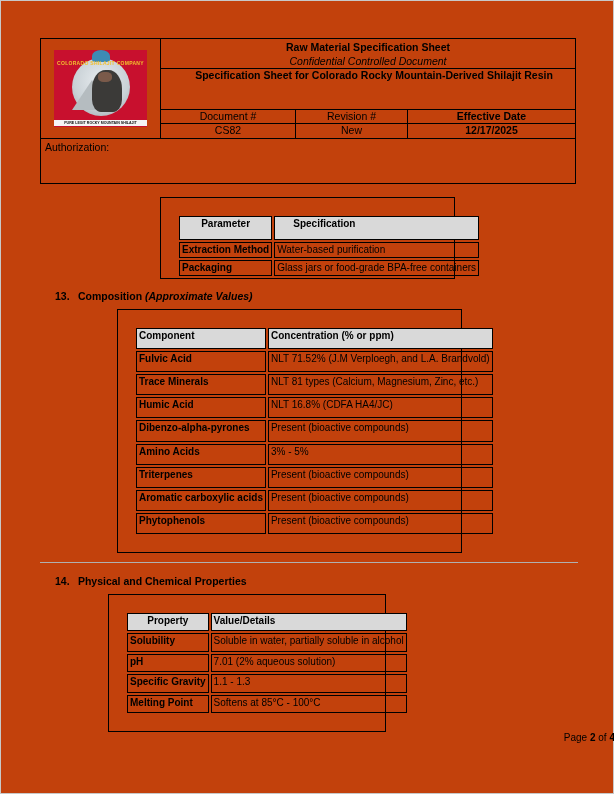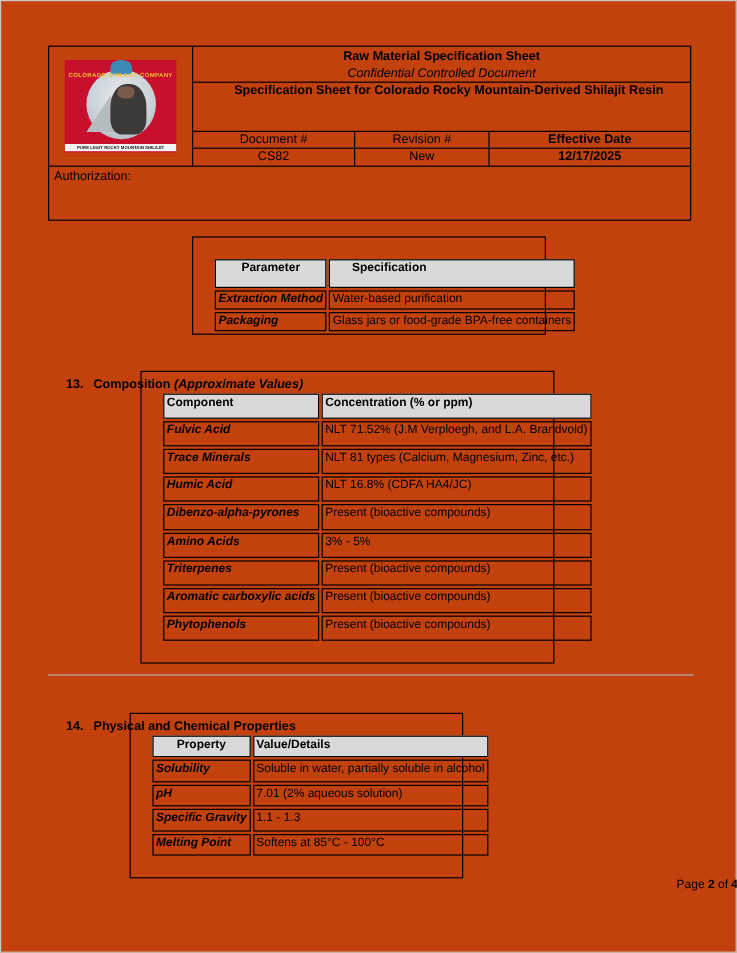--- a/index.html
+++ b/index.html
@@ -93,26 +93,26 @@
   }
   .dtable table {
     border-collapse: separate; border-spacing: 2px; width: 100%; height: 100%;
     font-size: 10px;
   }
   .dtable td {
     border: 1px solid #000; padding: 0 2px; vertical-align: top; line-height: 14px;
     white-space: nowrap;
   }
   .dtable tr.head td { background: #d9d9d9; font-weight: bold; }
-  .dtable td.key { font-weight: bold; font-style: italic; }
+  .dtable td.key { font-weight: bold; }
 
   .sec {
     position: absolute; font-size: 10.5px; font-weight: bold;
   }
-  .sec .num { display: inline-block; width: 20px; margin-top: 24px; }
+  .sec .num { display: inline-block; width: 20px; }
   .sec .it { font-style: italic; }
 
   .hr {
     position: absolute; left: 39px; top: 561px; width: 538px; height: 1px; background: #b0b0b0;
   }
   .footer {
     position: absolute; left: 0; top: 731px; width: 614px; text-align: right; font-size: 10px;
   }
   .footer b { font-weight: bold; }
 </style>

